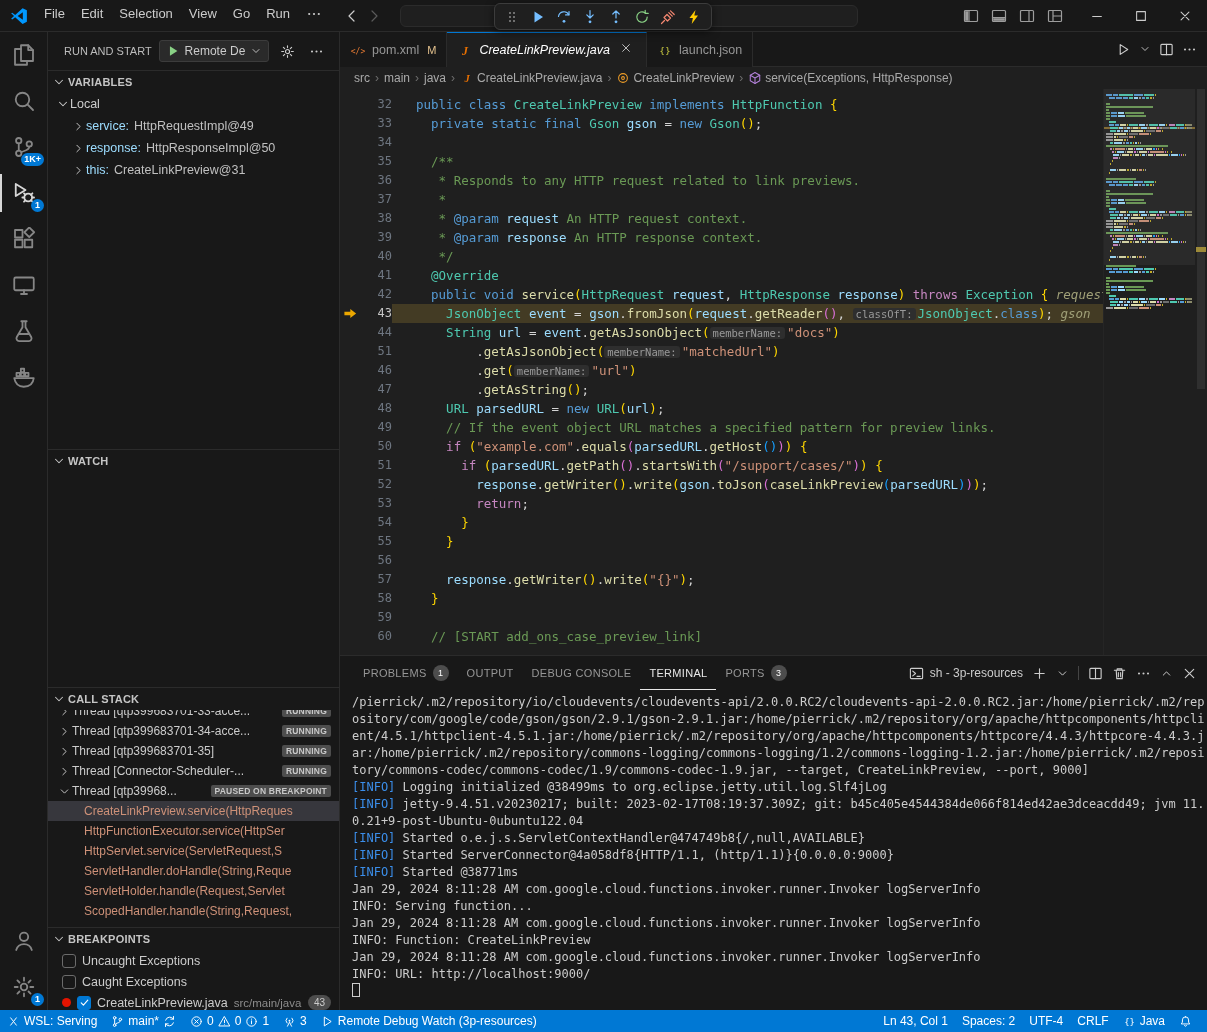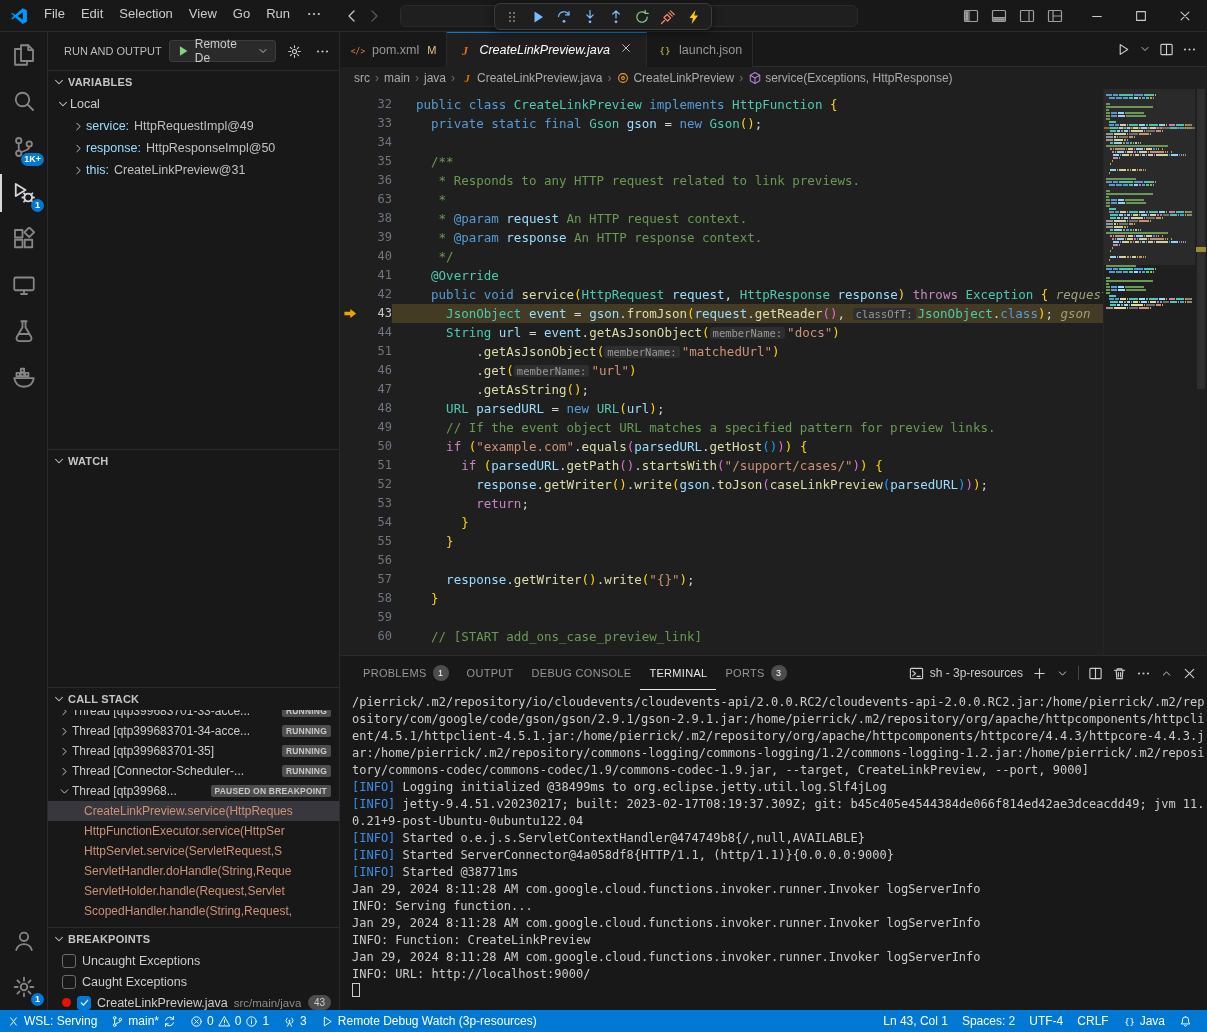--- a/index.html
+++ b/index.html
@@ -391,21 +391,21 @@
                 <path d="M8 1.8v2M8 12.2v2M1.8 8h2M12.2 8h2M3.6 3.6 5 5M11 11l1.4 1.4M12.4 3.6 11 5M5 11l-1.4 1.4"></path>
               </svg>
             </span>
             <span class="ab-badge">1</span>
           </div>
         </div>
     </div>
 
     <div class="sidebar">
       <div class="sb-toolbar">
-        <span class="sb-title">RUN AND OUTPUT</span>
+        <span class="sb-title">RUN AND START</span>
         <div class="config-picker" id="picker">
             <span class="icon" style="height: 14px; width: 14px;">
               <svg viewBox="0 0 16 16" fill="none" stroke="currentColor" stroke-width="1.2" stroke-linecap="round" stroke-linejoin="round">
                 <path fill="#89d185" stroke="none" d="M4.5 2.5 13 8l-8.5 5.5z"></path>
               </svg>
             </span>
             <span>Remote De</span>
             <span class="icon" style="height: 12px; width: 12px;">
               <svg viewBox="0 0 16 16" fill="none" stroke="currentColor" stroke-width="1.2" stroke-linecap="round" stroke-linejoin="round">
                 <path d="M4 6l4 4 4-4"></path>
@@ -736,21 +736,21 @@
             </div>
             <div class="code-line">
               <span class="ln">35</span>
               <span class="lc"><span class="tk-cmt">  /**</span></span>
             </div>
             <div class="code-line">
               <span class="ln">36</span>
               <span class="lc"><span class="tk-cmt">   * Responds to any HTTP request related to link previews.</span></span>
             </div>
             <div class="code-line">
-              <span class="ln">63</span>
+              <span class="ln">37</span>
               <span class="lc"><span class="tk-cmt">   *</span></span>
             </div>
             <div class="code-line">
               <span class="ln">38</span>
               <span class="lc"><span class="tk-cmt">   * </span><span class="tk-doctag">@param </span><span class="tk-docparam">request </span><span class="tk-cmt">An HTTP request context.</span></span>
             </div>
             <div class="code-line">
               <span class="ln">39</span>
               <span class="lc"><span class="tk-cmt">   * </span><span class="tk-doctag">@param </span><span class="tk-docparam">response </span><span class="tk-cmt">An HTTP response context.</span></span>
             </div>

